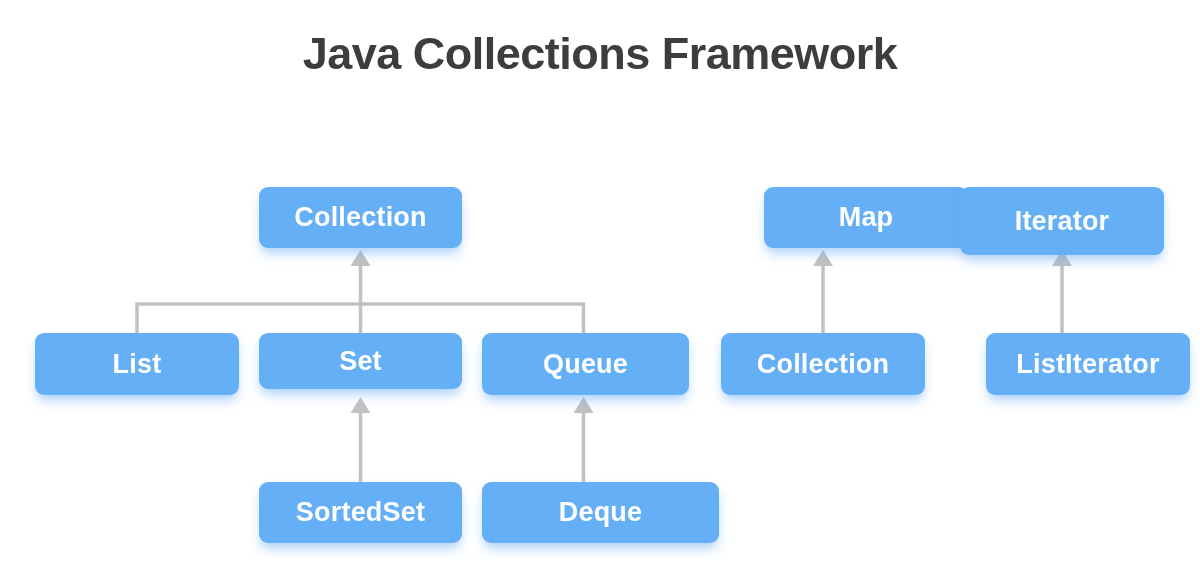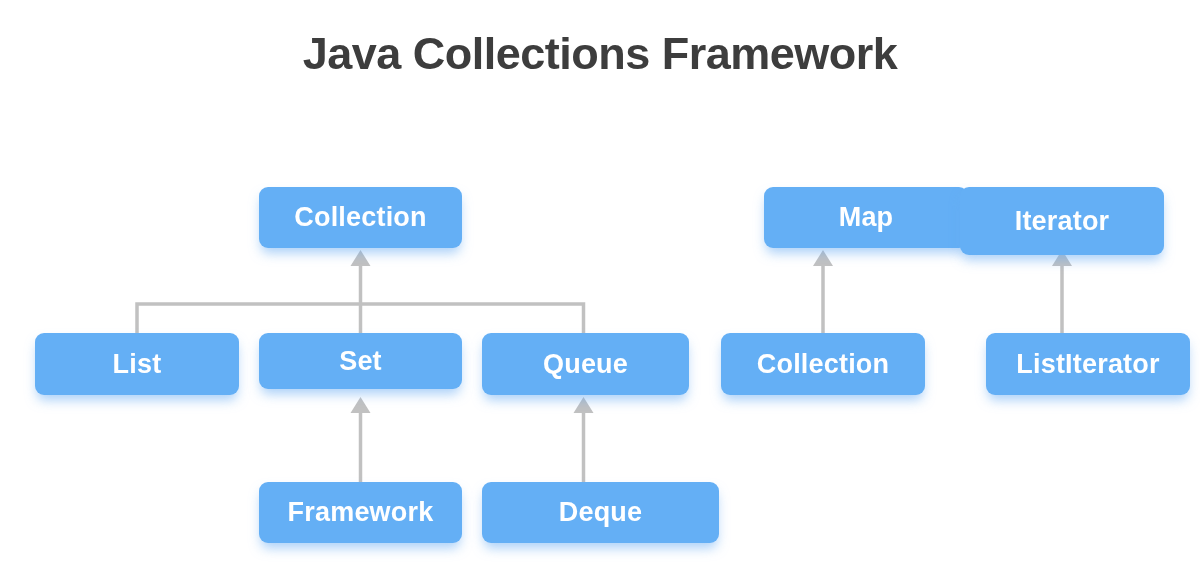--- a/index.html
+++ b/index.html
@@ -87,19 +87,19 @@
       <div class="node" style="left: 482px; top: 333px; width: 207px; height: 62px;">
         <span>Queue</span>
       </div>
       <div class="node" style="left: 721px; top: 333px; width: 204px; height: 62px;">
         <span>Collection</span>
       </div>
       <div class="node" style="left: 960px; top: 333px; width: 204px; height: 62px; margin-left: 26px;">
         <span>ListIterator</span>
       </div>
       <div class="node" style="left: 259px; top: 482px; width: 203px; height: 61px;">
-        <span>Framework</span>
+        <span>SortedSet</span>
       </div>
       <div class="node" style="left: 482px; top: 482px; width: 237px; height: 61px;">
         <span>Deque</span>
       </div>
     </div>
 </div>
 
 </body></html>

